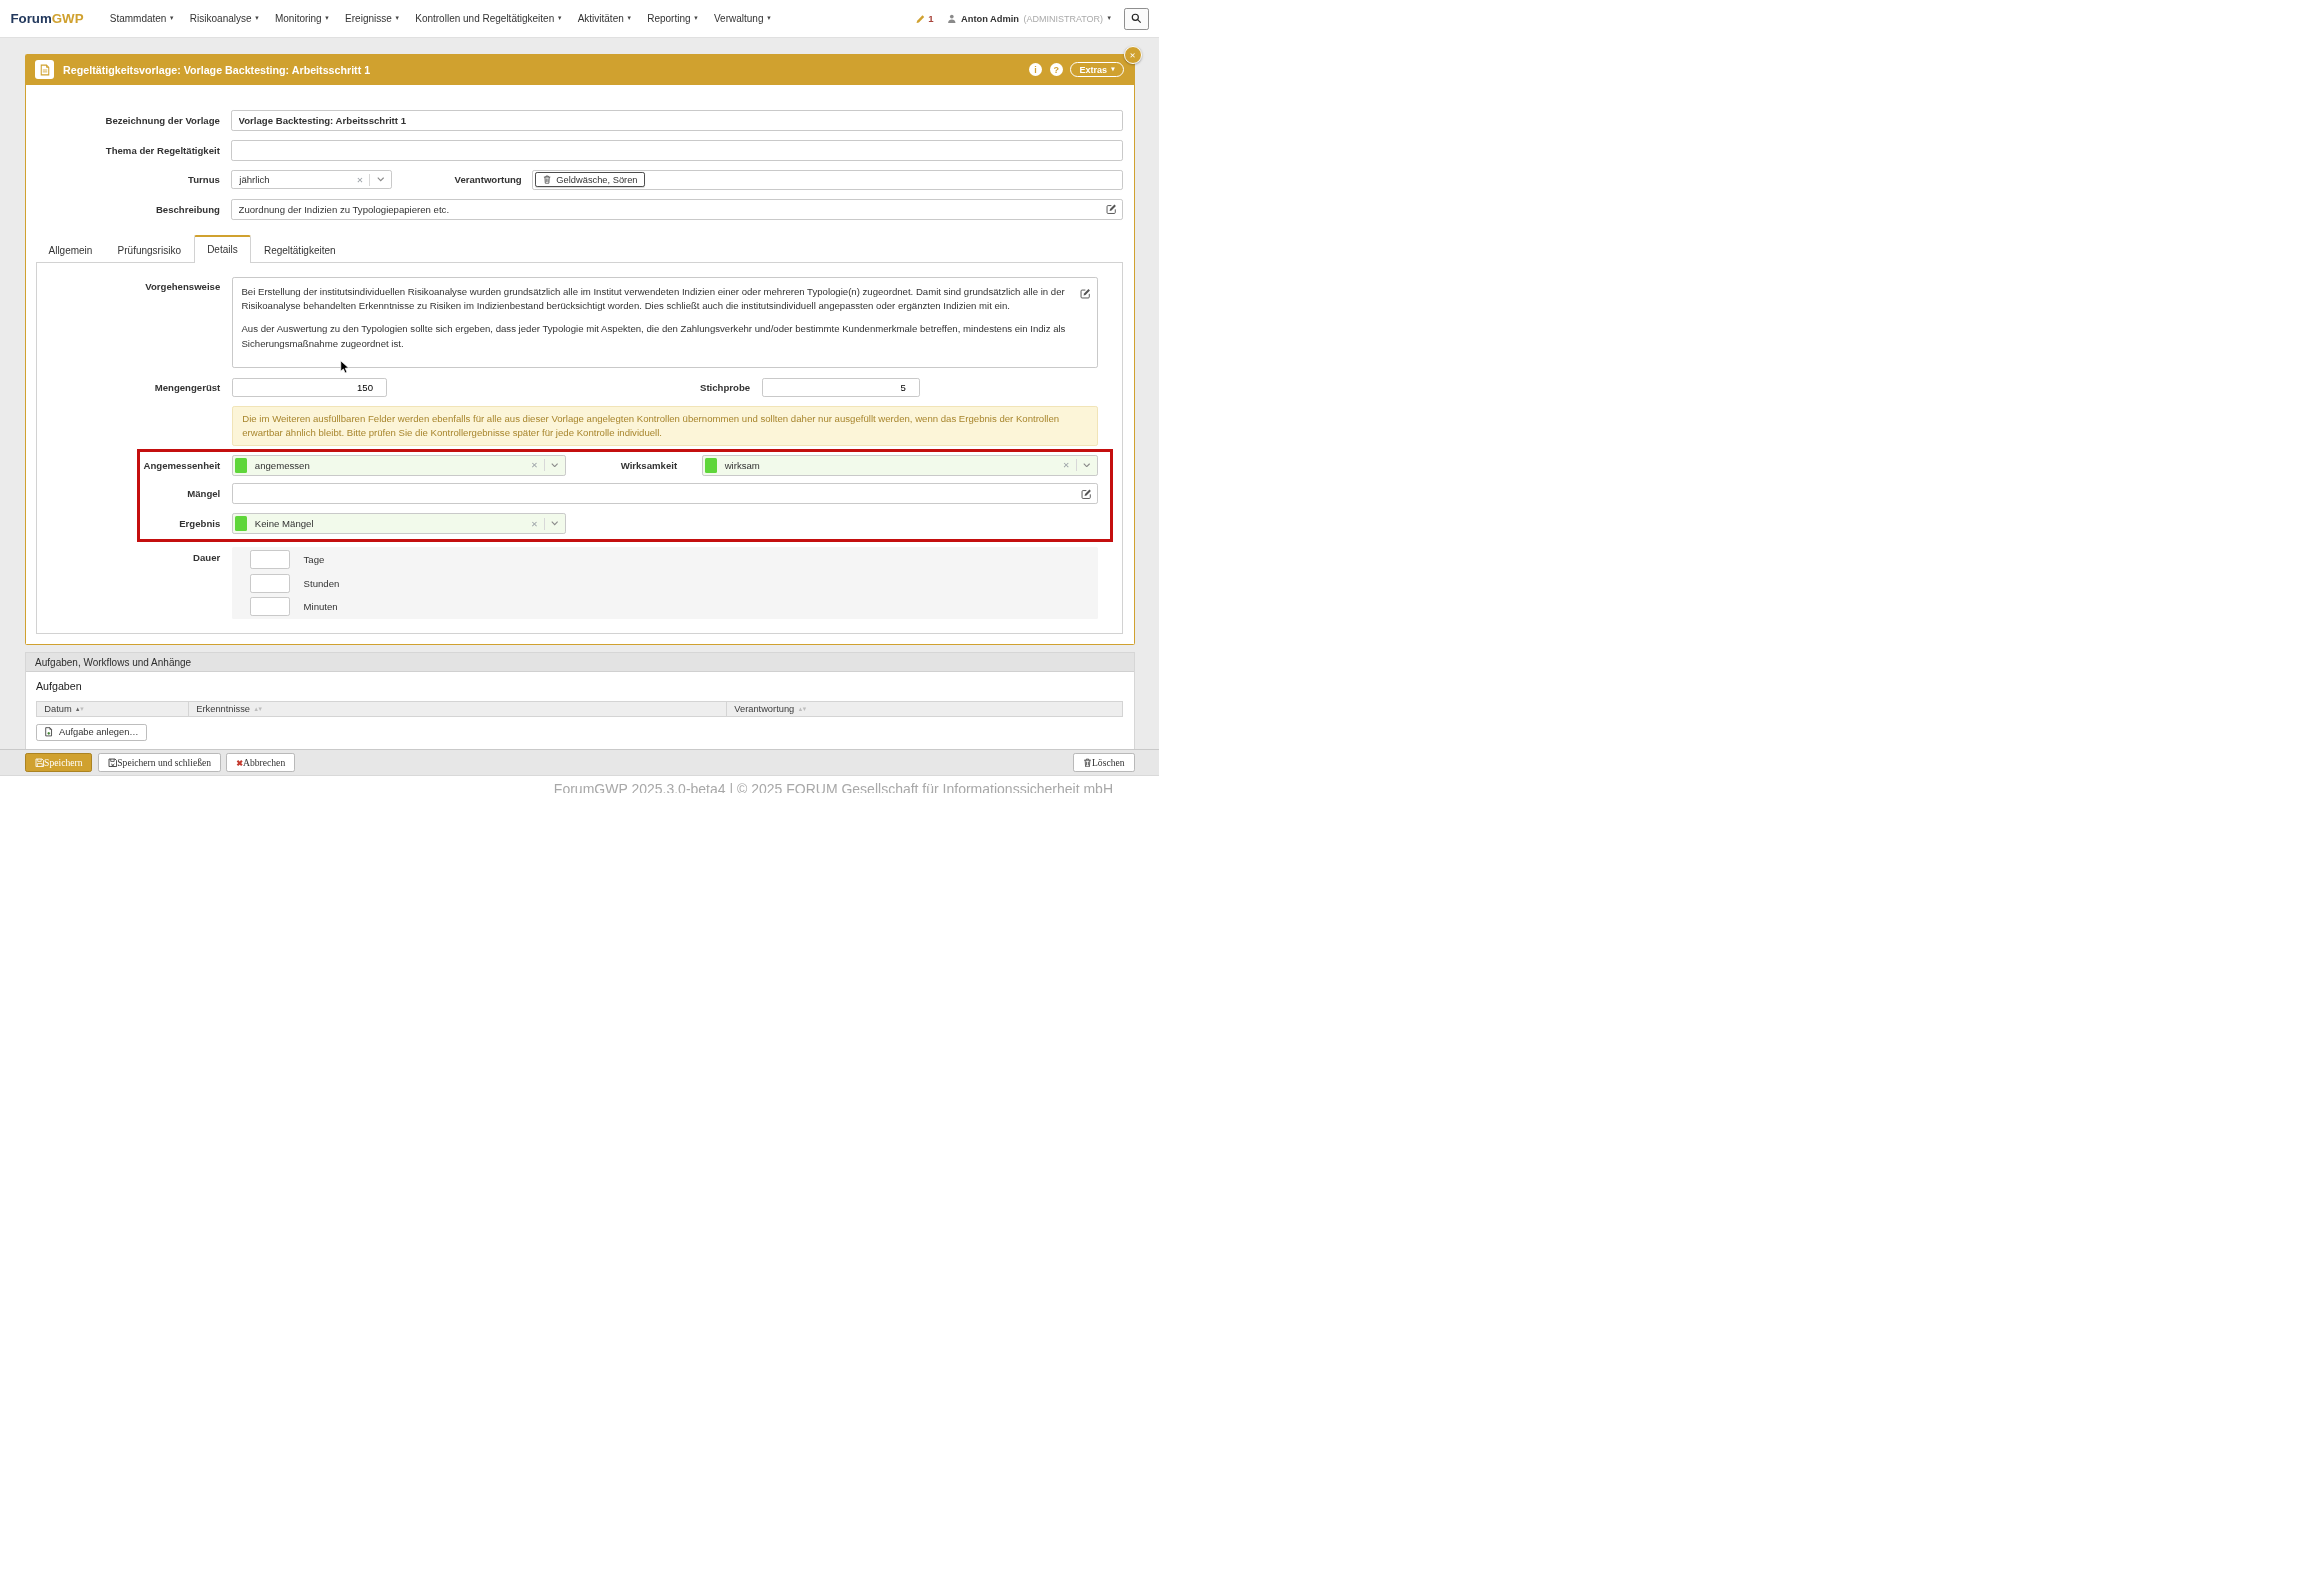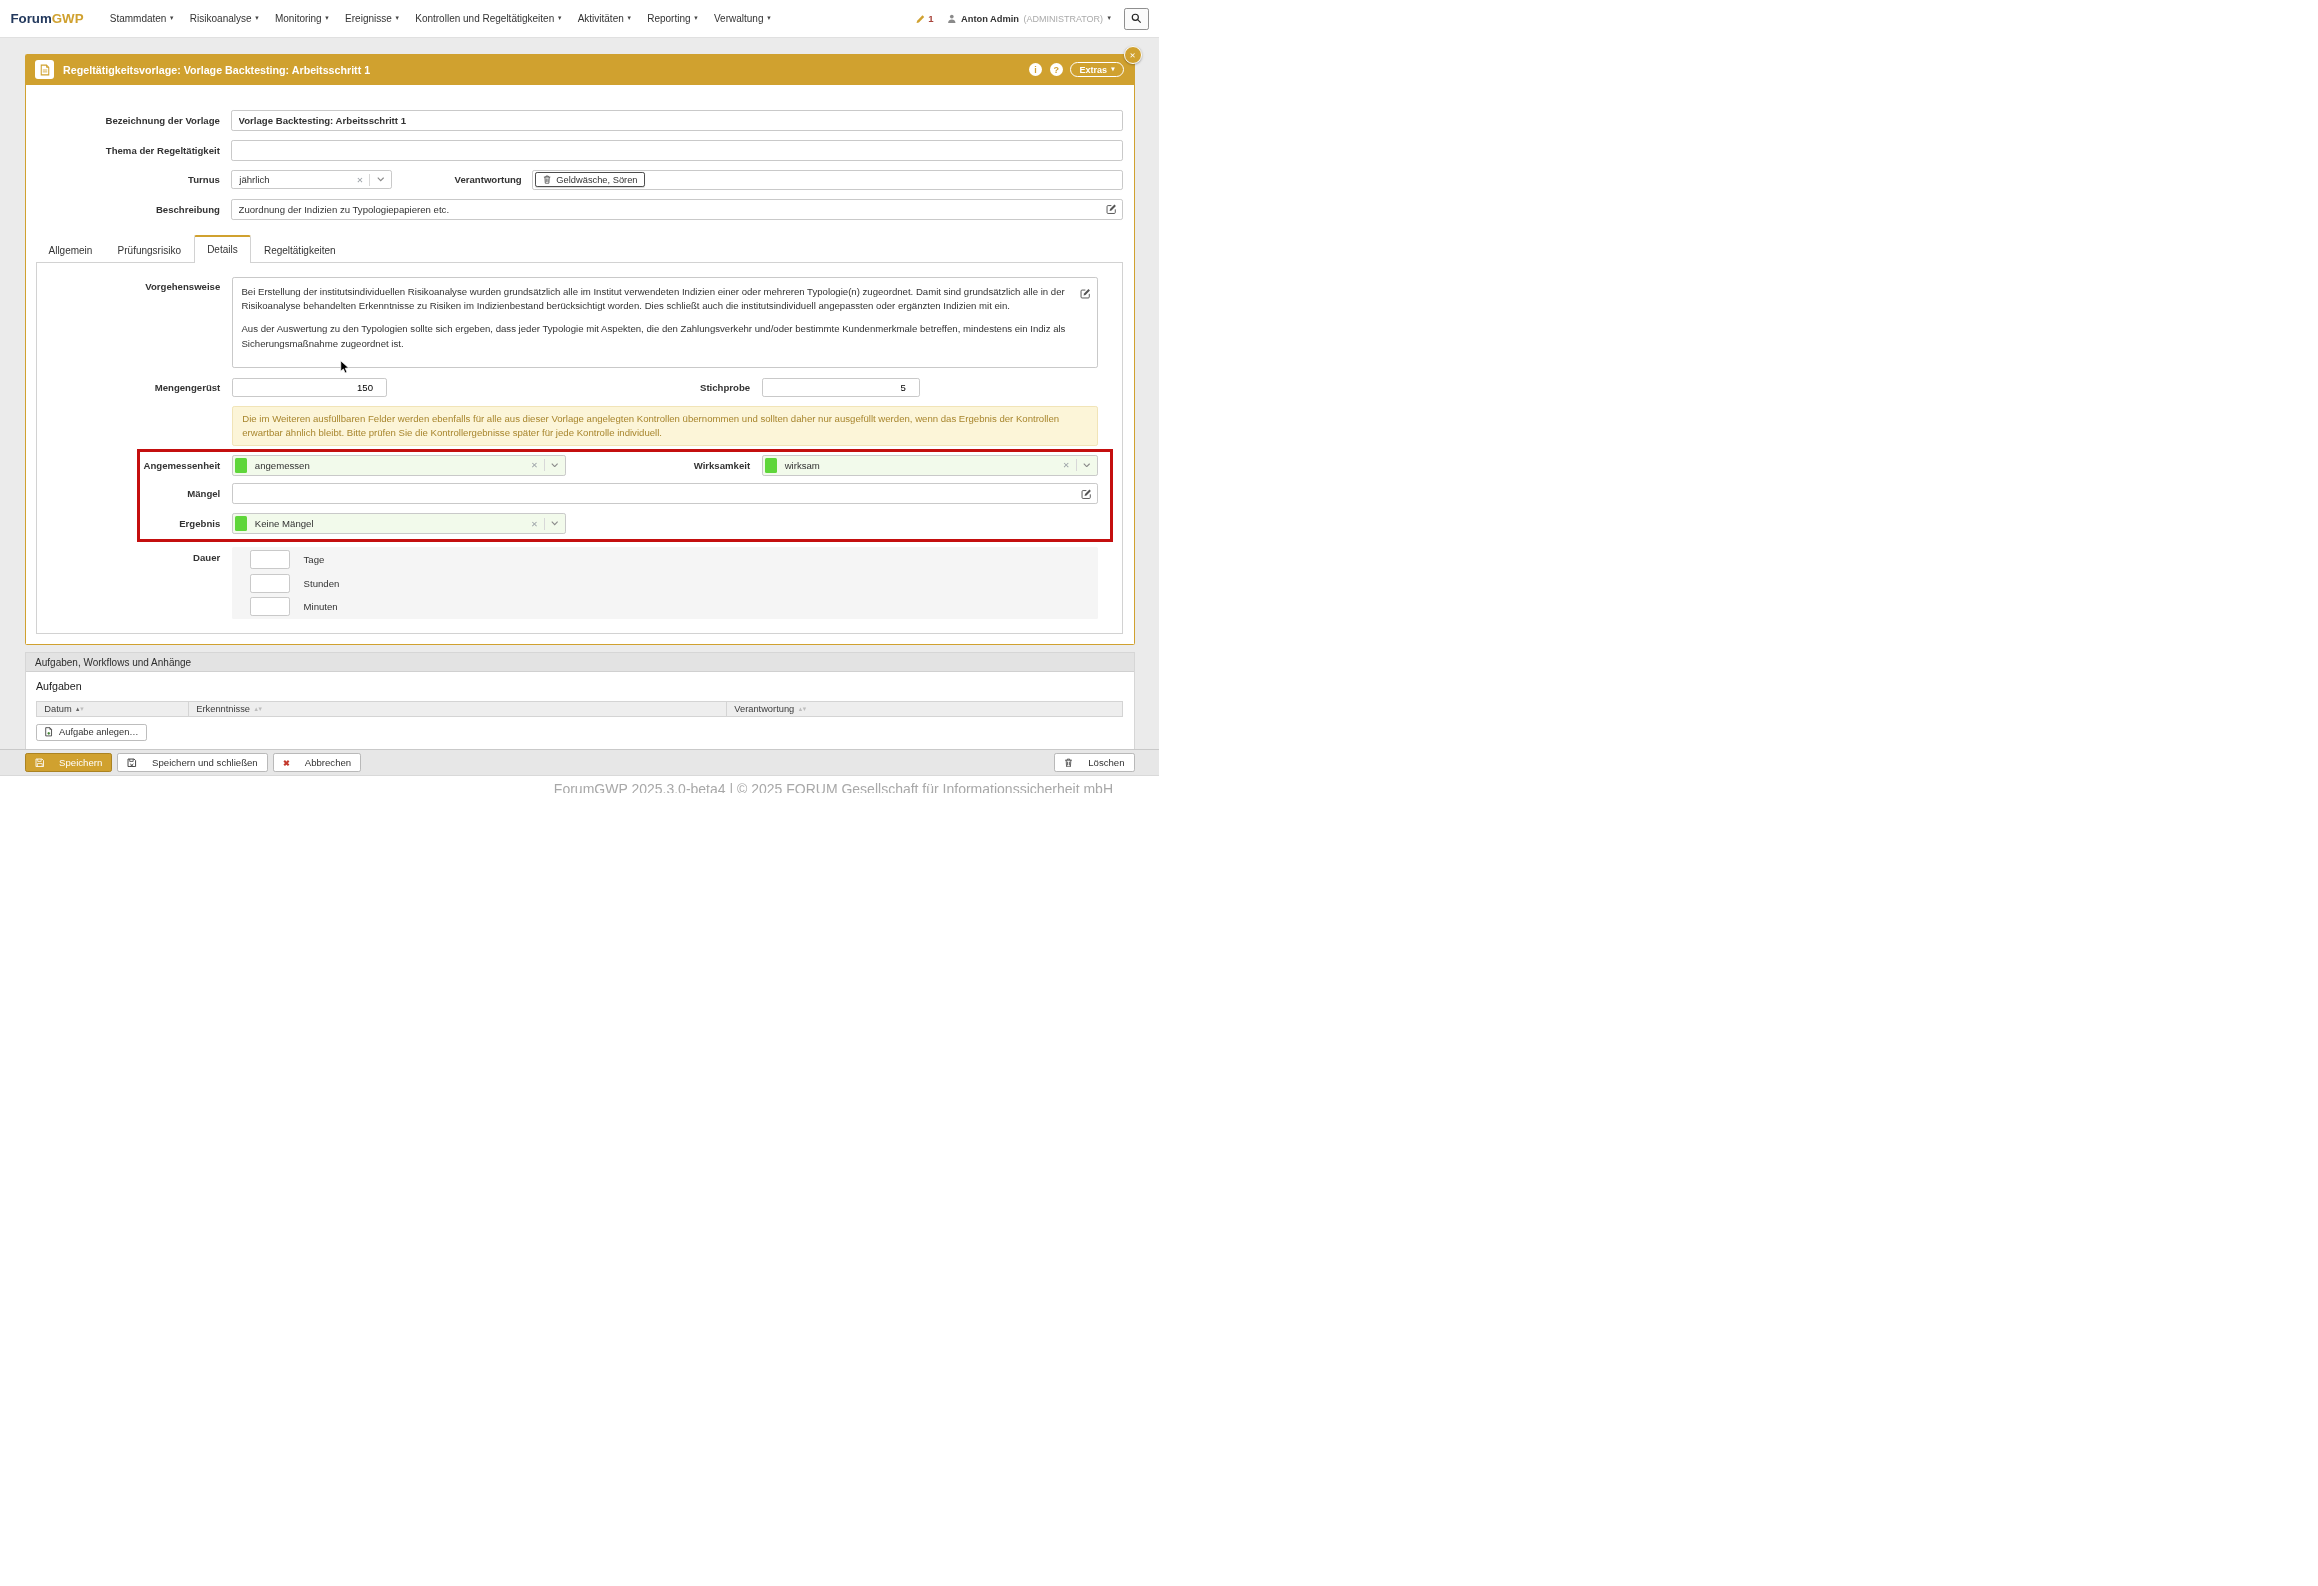--- a/index.html
+++ b/index.html
@@ -74,21 +74,21 @@
   .num-input{width:155px;height:19px;border:0.7px solid var(--border);border-radius:2.2px;text-align:right;padding:0 13.3px 0 6.7px;font-size:9.6px;font-family:inherit;flex:none;}
   .num2{width:158px;}
   .sp-right{width:178px;flex:none;}
   .hintrow{margin-top:9px;}
   .hint{background:#fcf5d8;border:0.7px solid #f1e4b7;border-radius:2.2px;color:#a8862e;font-size:9.6px;line-height:1.5;padding:4.4px 9px;}
   
   .red-zone{position:relative;margin-top:9px;}
   .red-rect{position:absolute;top:-6px;left:90px;width:976px;height:93px;border:3px solid #c40f0f;pointer-events:none;z-index:6;}
   .gsel{height:21px;background:#f2faeb;border:0.7px solid var(--border);border-radius:2.2px;display:flex;align-items:center;cursor:pointer;width:334px;flex:none;}
   .gsel .swatch{width:12px;align-self:stretch;margin:2.2px 0 2.2px 2.2px;border-radius:1.5px;background:#5fd63a;flex:none;}
-  .gsel.right{width:336px;margin-left:12px;}
+  .gsel.right{width:396px;margin-left:25px;}
   .row-mangel{margin-top:7.4px;}
   .row-erg{margin-top:9px;}
   
   .dauer-row{margin-top:13.3px;align-items:start;}
   .dauer-row .flabel{padding-top:4.4px;}
   .dauer-block{background:#f5f5f5;border-radius:1.5px;padding:3px 0 3px 18px;}
   .du-line{display:flex;align-items:center;margin-bottom:4.4px;}
   .du-line:last-child{margin-bottom:0;}
   .du-input{width:40px;height:19px;border:0.7px solid var(--border);border-radius:2.2px;background:#fff;padding:0 4.4px;font-size:9.6px;font-family:inherit;}
   .du-unit{margin-left:13.3px;font-size:9.6px;}
@@ -98,21 +98,21 @@
   .tasks-body{padding:7.4px 10.4px 12px;border-radius:12px;}
   .tasks-title{font-size:10.7px;margin:0 0 9px;font-weight:normal;color:#222;}
   .ttable-head{display:grid;grid-template-columns:152px 538px 1fr;border:0.7px solid #d4d4d4;background:#eee;height:16.3px;font-size:9.3px;color:#3c3c3c;}
   .th{display:flex;align-items:center;gap:4.4px;padding:0 7.4px;border-right:0.7px solid #d4d4d4;cursor:pointer;}
   .th:last-child{border-right:none;}
   .sort{font-size:6.7px;letter-spacing:0.7px;white-space:nowrap;}
   .sort .on{color:#666;} .sort .off{color:#bdbdbd;}
   .add-task{margin-top:6.7px;height:17px;display:inline-flex;align-items:center;gap:5.2px;background:#fff;border:0.7px solid #bdbdbd;border-radius:2.2px;font-size:9.3px;padding:0 7.4px;cursor:pointer;color:#333;font-family:inherit;}
   
   .actionbar{position:absolute;left:0;top:749px;width:1159px;height:27px;background:#e7e7e7;border-top:0.7px solid #c9c9c9;border-bottom:0.7px solid #d9d9d9;display:flex;align-items:center;gap:5.2px;padding:0 24.5px;}
-  .btn{height:19px;display:inline-flex;align-items:center;gap:15px;border-radius:2.2px;font-size:9.6px;padding:0 9px;cursor:pointer;font-family:Liberation Sans, sans-serif;}
+  .btn{height:19px;display:inline-flex;align-items:center;gap:0;border-radius:2.2px;font-size:9.6px;padding:0 9px;cursor:pointer;font-family:Liberation Serif, serif;}
   .btn-gold{background:var(--gold);border:0.7px solid var(--gold-dark);color:#fff;}
   .btn-plain{background:#fff;border:0.7px solid #b9b9b9;color:#333;}
   .xred{color:#c43a2e;font-size:8.2px;font-weight:bold;}
   .btn-del{margin-left:auto;}
   .legal{position:absolute;right:46px;top:781px;color:#a8a8a8;font-size:14px;}
   
   .cursor{position:absolute;left:340px;top:360px;z-index:50;pointer-events:none;}
   svg{display:block;}
 </style>
 </head>

